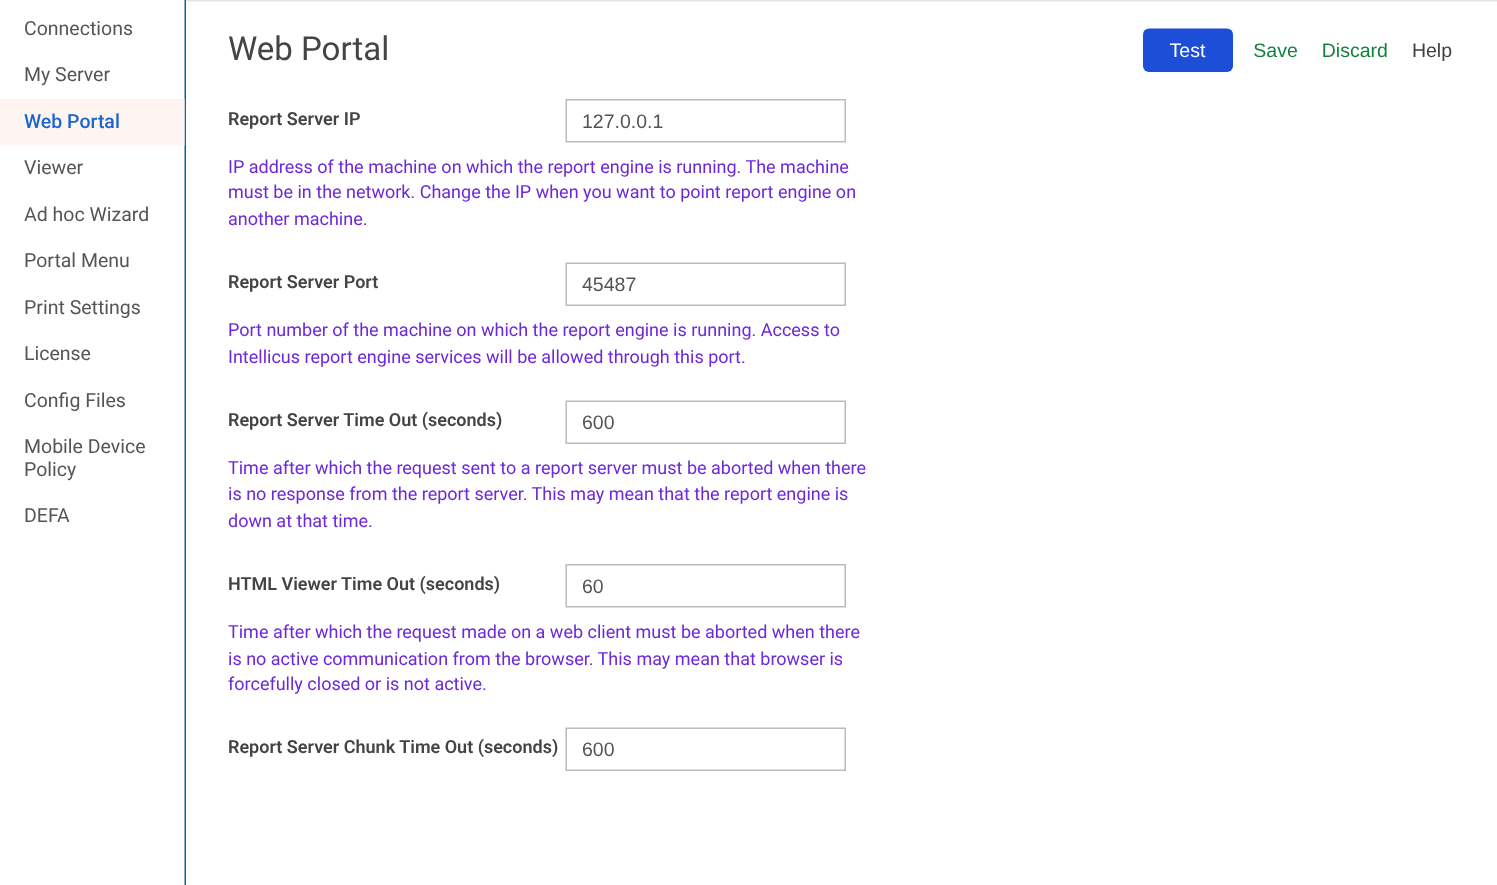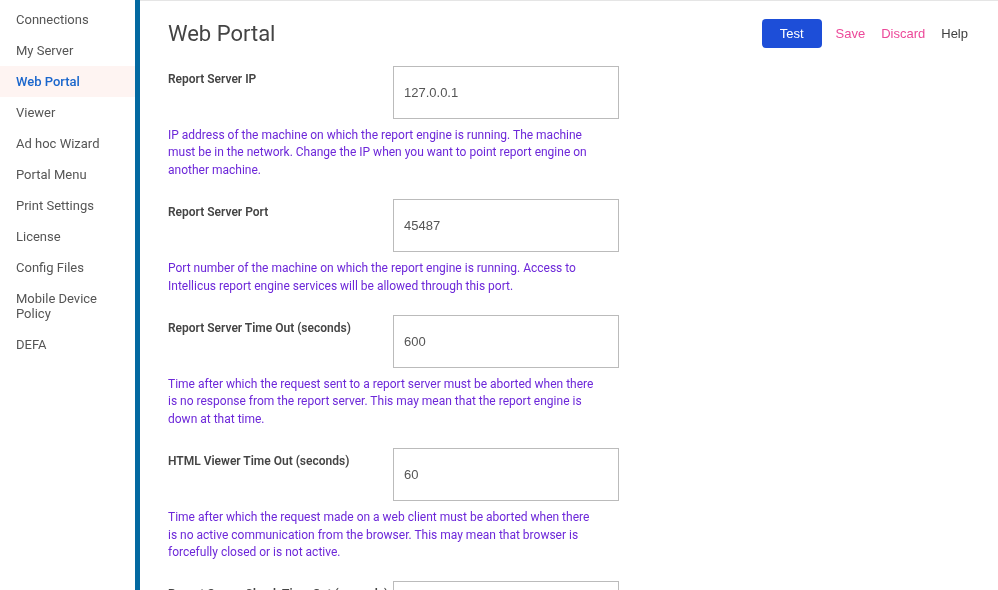--- a/index.html
+++ b/index.html
@@ -7,22 +7,22 @@
       font-family: -apple-system, BlinkMacSystemFont, "Segoe UI", Roboto, sans-serif;
       font-size: 13px;
       color: #333;
       background: #fff;
       width: 998px;
       height: 590px;
       overflow: hidden;
       display: flex;
     }
     .sidebar {
-      width: 140px;
-      border-right: 5px solid #0369a1;
+      width: 124px;
+      border-right: 1px solid #0369a1;
       background: #fff;
       padding-top: 4px;
     }
     .sidebar-item {
       padding: 8px 16px;
       font-size: 13px;
       color: #555;
       cursor: pointer;
     }
     .sidebar-item.active {
@@ -57,21 +57,21 @@
       color: #fff;
       border: none;
       padding: 7px 18px;
       border-radius: 4px;
       font-size: 13px;
       cursor: pointer;
     }
     .btn-link {
       background: none;
       border: none;
-      color: #ec4899;
+      color: #15803d;
       font-size: 13px;
       cursor: pointer;
       padding: 4px 2px;
     }
     .btn-link.help {
       color: #404040;
     }
     .content {
       flex: 1;
       overflow-y: auto;
@@ -91,22 +91,22 @@
       width: 225px;
       font-size: 12px;
       font-weight: 600;
       color: #444;
       padding-top: 6px;
     }
     .field-control {
       flex: 0 0 200px;
     }
     .text-input {
-      width: 226px;
-      padding: 18px 10px;
+      width: 187px;
+      padding: 6px 10px;
       font-size: 13px;
       border: 1px solid #bbb;
       color: #555;
     }
     .field-help {
       font-size: 12px;
       color: #6d28d9;
       margin-top: 8px;
       max-width: 430px;
       line-height: 1.45;

